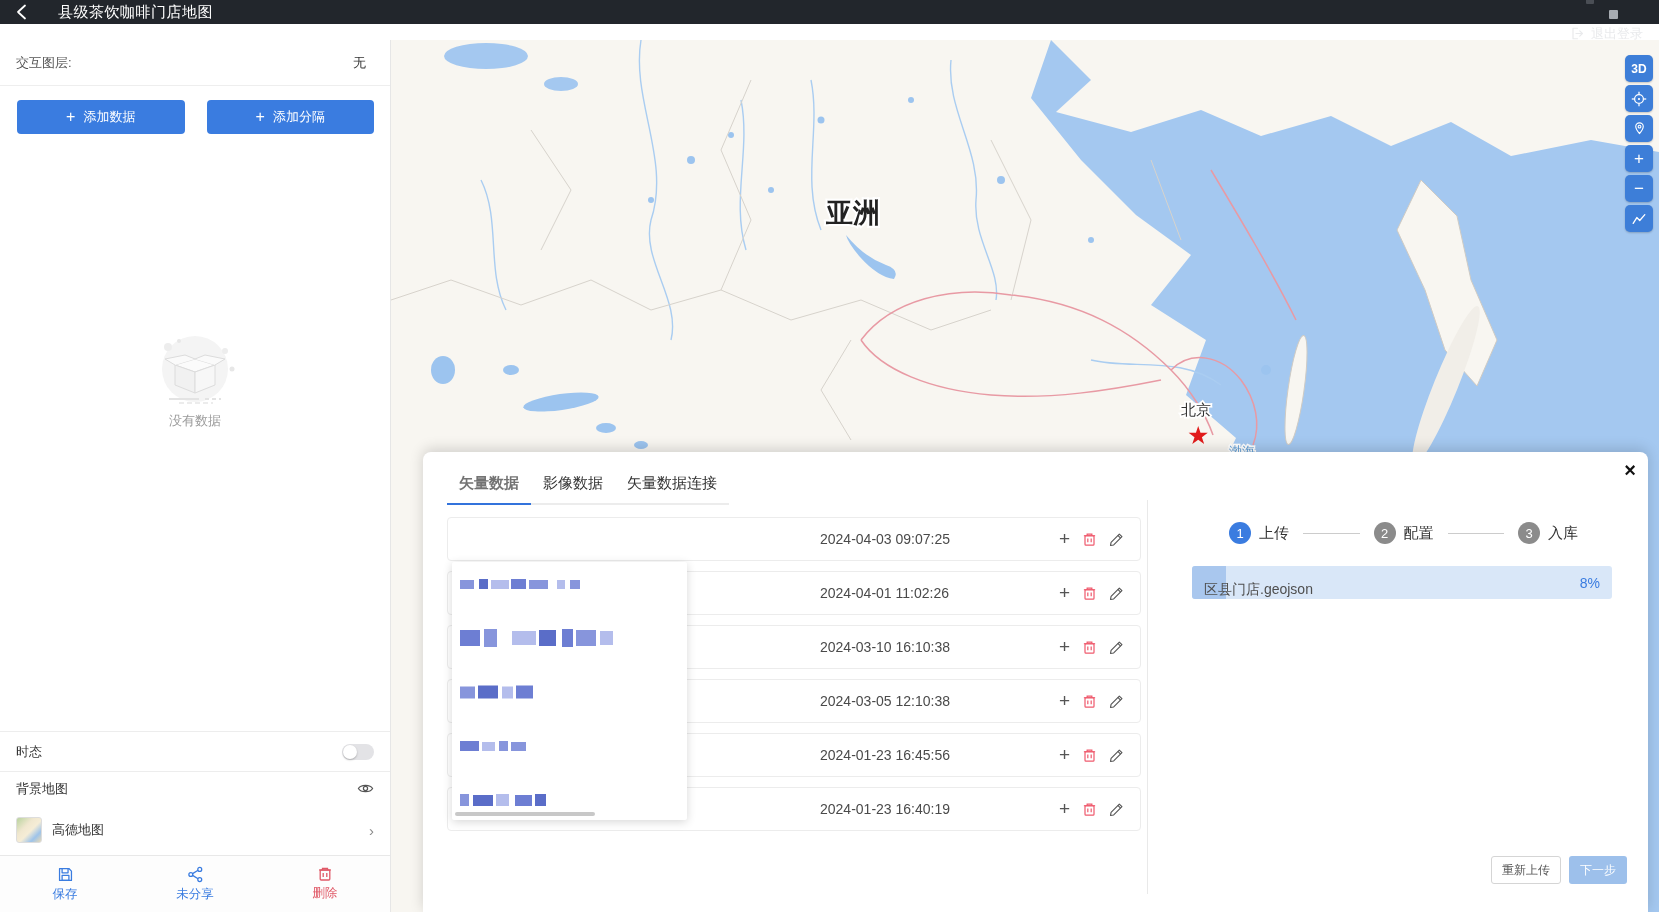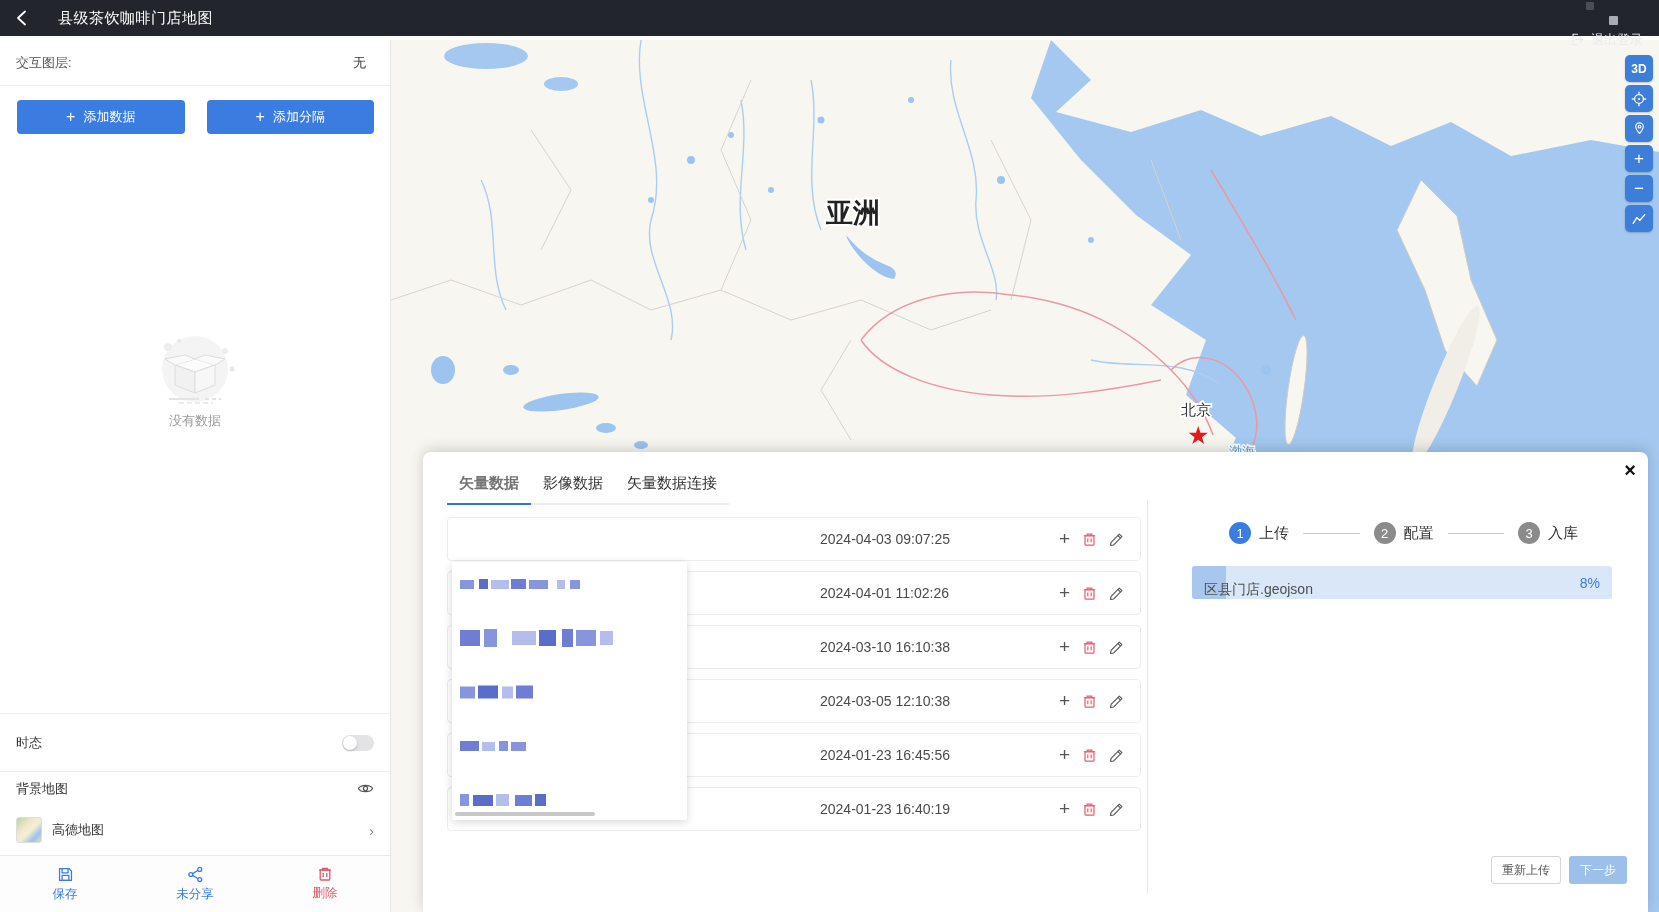--- a/index.html
+++ b/index.html
@@ -11,42 +11,42 @@
   #map { position:absolute; left:391px; top:40px; width:1268px; height:872px; z-index:1; }
 
   
   #map-controls { position:absolute; right:6px; top:55px; z-index:2; display:flex; flex-direction:column; gap:3px; }
   .mc-btn { width:28px; height:27px; background:#3d7ed8; border:none; border-radius:5px;
     color:#fff; display:flex; align-items:center; justify-content:center; cursor:pointer;
     font-weight:bold; font-size:12px; box-shadow:0 1px 2px rgba(0,0,0,.2); }
   .mc-btn svg { display:block; }
 
   
-  #header { position:absolute; left:0; top:0; width:1659px; height:36px; background:#22262c;
+  #header { position:absolute; left:0; top:0; width:1659px; height:24px; background:#22262c;
     display:flex; align-items:center; z-index:4; color:#fff; }
   #back-btn { width:46px; height:40px; display:flex; align-items:center; justify-content:center; cursor:pointer; }
   #header-title { font-size:15px; margin-left:12px; letter-spacing:.5px; }
   #header-right { margin-left:auto; display:flex; align-items:center; gap:6px; padding-right:16px;flex-direction:column; }
   .masked-sq { display:inline-block; border-radius:1px; }
   #logout { display:flex; align-items:center; gap:6px; font-size:13px; color:#e9eaec; cursor:pointer; margin-left:28px; }
 
   
   #sidebar { position:absolute; left:0; top:40px; width:391px; height:872px; background:#fff;
     z-index:3; border-right:1px solid #e6e6e6; }
   #interactive-layer-row { height:46px; display:flex; align-items:center; padding:0 24px 0 16px;
     font-size:13px; color:#555; border-bottom:1px solid #eee; }
   #interactive-layer-row .val { margin-left:auto; color:#333; }
   #add-btn-row { display:flex; gap:22px; padding:14px 16px 0 17px; }
   .add-btn { flex:1; height:34px; background:#3a7ce0; color:#fff; border:none; border-radius:4px;
     font-size:13px; display:flex; align-items:center; justify-content:center; gap:8px; cursor:pointer; }
   .add-btn .plus { font-size:16px; font-weight:300; line-height:1; }
   #empty-state { position:absolute; left:0; top:295px; width:100%; text-align:center; color:#9b9b9b; font-size:13px; }
   #empty-state .t { margin-top:2px; }
   #sidebar-bottom { position:absolute; left:0; bottom:57px; width:100%; }
-  #temporal-row { height:59px; display:flex; align-items:center; padding:0 16px; font-size:13px; color:#333;
+  #temporal-row { height:41px; display:flex; align-items:center; padding:0 16px; font-size:13px; color:#333;
     border-top:1px solid #ededed; border-bottom:1px solid #ededed;font-family:Liberation Serif, serif; }
   .toggle { margin-left:auto; width:32px; height:16px; border-radius:8px; background:#e3e3e6; position:relative; cursor:pointer; }
   .toggle .knob { position:absolute; left:1px; top:1px; width:14px; height:14px; border-radius:50%; background:#fff;
     box-shadow:0 1px 2px rgba(0,0,0,.25); }
   #bgmap-row { height:33px; display:flex; align-items:center; padding:0 16px; font-size:13px; color:#333; }
   #bgmap-row .eye { margin-left:auto; display:flex; cursor:pointer; }
   #basemap-row { height:50px; display:flex; align-items:center; padding:0 16px; cursor:pointer; }
   #basemap-thumb { width:26px; height:26px; border-radius:3px; border:1px solid #ddd;
     background:linear-gradient(135deg,#b9d39e 0%,#f0e7cf 35%,#f6edd6 55%,#9dc3ea 78%,#e9dab6 100%); }
   #basemap-name { margin-left:10px; font-size:13px; color:#333; }

